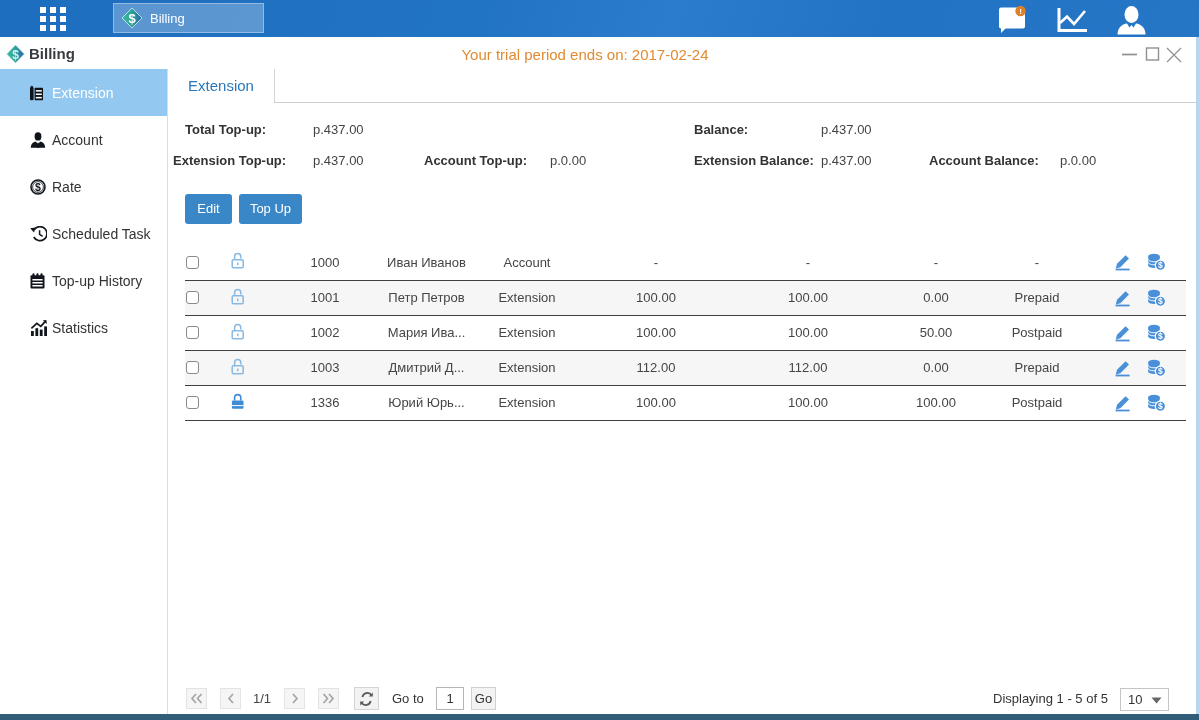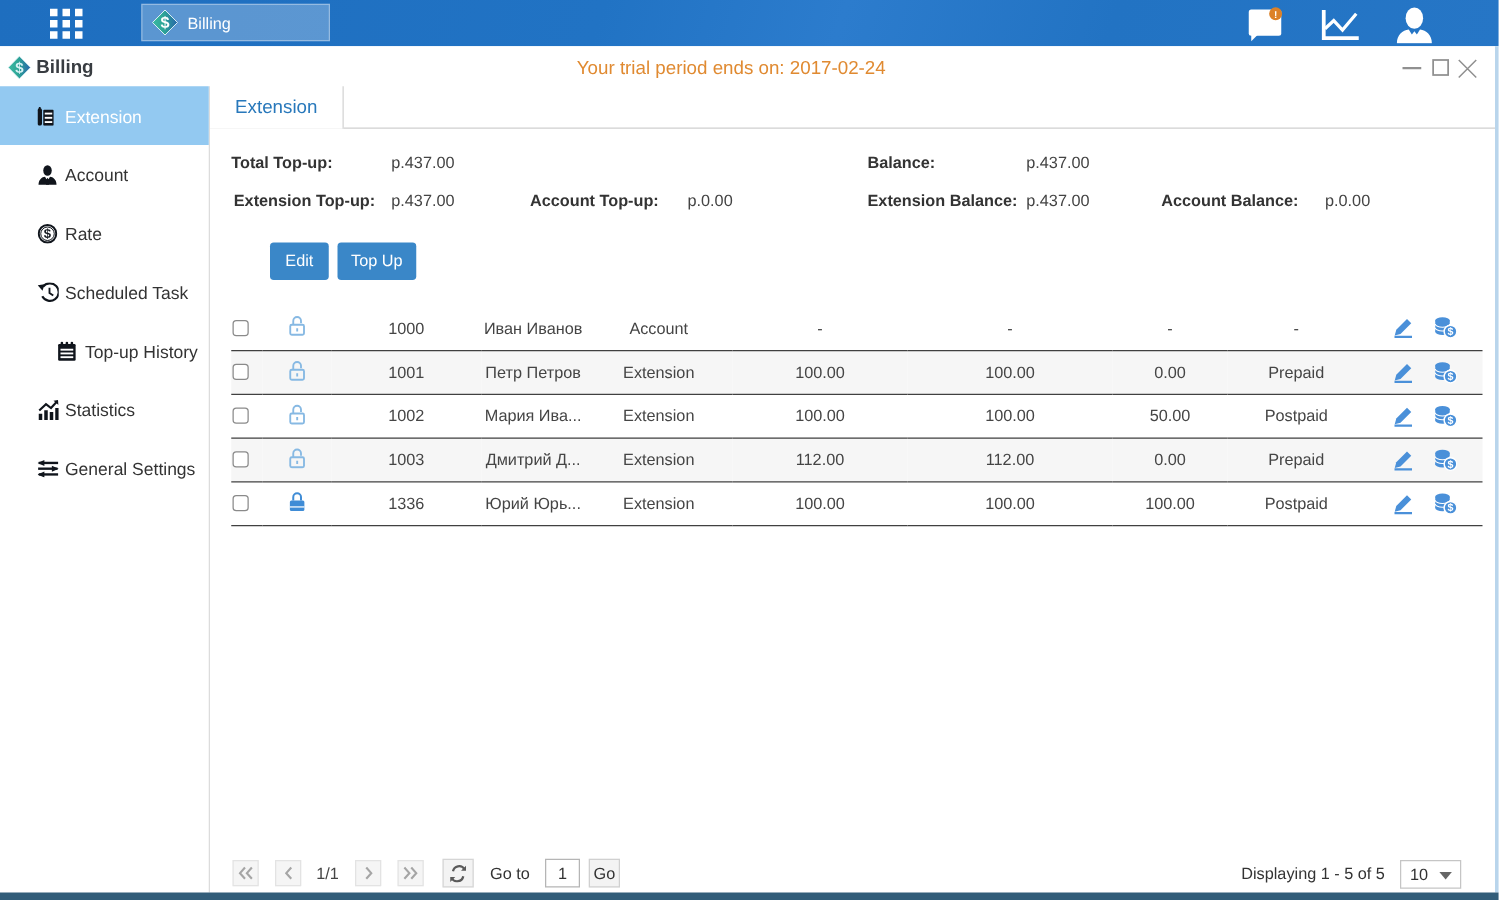--- a/index.html
+++ b/index.html
@@ -35,21 +35,21 @@
   #tabstrip { left:168px; top:69px; width:1028px; height:34px; border-bottom:1px solid #cfcfcf; }
   #acttab { left:168px; top:69px; width:107px; height:34px; background:#fff; border-right:1px solid #d4d4d4;
     text-align:center; line-height:33px; font-size:15px; color:#2878bb; }
 
   
   .lab { position:absolute; font-size:13px; font-weight:bold; color:#333; }
   .val { position:absolute; font-size:13px; color:#444; }
 
   
   .btn { position:absolute; top:194px; height:30px; background:#3a87c8; border-radius:3px;
-    color:#fff; font-size:13px; text-align:center; line-height:30px;margin-left:31px; }
+    color:#fff; font-size:13px; text-align:center; line-height:30px; }
 
   
   #grid { left:185px; top:245px; width:1001px; border-collapse:collapse; table-layout:fixed; }
   #grid th { height:32px; font-size:13px; font-weight:normal; color:#4d4d4d;
     border-top:1px solid #e3e3e3; border-bottom:1px solid #d8d8d8; }
   #grid td { height:35px; font-size:13px; color:#454545; text-align:center; border-bottom:1px solid #404040; }
   #grid tr.alt td { background:#f6f6f6; }
   .cb { width:13px; height:13px; border:1px solid #8a8a8a; border-radius:3px; background:#fff; }
   td .cb, th .cb { margin-left:1px; }
   .ops { display:flex; justify-content:center; align-items:center; gap:15px; }
@@ -177,21 +177,21 @@
       <span>Rate</span>
     </div>
 <div class="sitem" style="top:141px;">
       <svg width="17" height="16" viewBox="0 0 17 16">
 <path d="M3.2,3.4 A7 7 0 1 1 2.6,11" stroke="#10151c" stroke-width="1.7" fill="none" transform="translate(1.2,0)"></path>
 <path d="M0.2,2.2 L5.6,1.4 L4,6.6 Z" fill="#10151c"></path>
 <path d="M9.6,4.2 V8.4 L12.6,10.4" stroke="#10151c" stroke-width="1.5" fill="none"></path>
 </svg>
       <span>Scheduled Task</span>
     </div>
-<div class="sitem" style="top:188px;margin-left:16px;">
+<div class="sitem" style="top:188px;">
       <svg width="15" height="16" viewBox="0 0 15 16">
 <rect x="0.5" y="2.2" width="14" height="13.3" rx="1" fill="#10151c"></rect>
 <rect x="2.5" y="0.3" width="2" height="3.4" rx="0.9" fill="#10151c"></rect>
 <rect x="6.5" y="0.3" width="2" height="3.4" rx="0.9" fill="#10151c"></rect>
 <rect x="10.5" y="0.3" width="2" height="3.4" rx="0.9" fill="#10151c"></rect>
 <rect x="2.4" y="6" width="10.2" height="1.5" fill="#fff"></rect>
 <rect x="2.4" y="9" width="10.2" height="1.5" fill="#fff"></rect>
 <rect x="2.4" y="12" width="10.2" height="1.5" fill="#fff"></rect>
 </svg>
       <span>Top-up History</span>
@@ -200,42 +200,31 @@
       <svg width="17" height="16" viewBox="0 0 17 16">
 <rect x="1" y="11" width="2.8" height="5" fill="#10151c"></rect>
 <rect x="5.4" y="8.2" width="2.8" height="7.8" fill="#10151c"></rect>
 <rect x="9.8" y="9.6" width="2.8" height="6.4" fill="#10151c"></rect>
 <rect x="14.2" y="6.4" width="2.8" height="9.6" fill="#10151c"></rect>
 <path d="M1.4,8.4 L6.8,3.4 L10.8,6.4 L15.6,1.2" stroke="#10151c" stroke-width="1.7" fill="none"></path>
 <path d="M16.4,0 L16.8,4 L12.8,0.6 Z" fill="#10151c"></path>
 </svg>
       <span>Statistics</span>
     </div>
-<div class="sitem" style="top:282px;">
-      <svg width="17" height="14" viewBox="0 0 17 14">
-<rect x="1" y="1.4" width="15.5" height="1.9" fill="#10151c"></rect>
-<path d="M5.5,0 L0,2.35 L5.5,4.7 Z" fill="#10151c"></path>
-<rect x="0.5" y="6" width="15.5" height="1.9" fill="#10151c"></rect>
-<path d="M11.5,4.6 L17,6.95 L11.5,9.3 Z" fill="#10151c"></path>
-<rect x="1" y="10.6" width="15.5" height="1.9" fill="#10151c"></rect>
-<path d="M5.5,9.2 L0,11.55 L5.5,13.9 Z" fill="#10151c"></path>
-</svg>
-      <span>General Settings</span>
-    </div>
 </div>
 
 <div class="abs" id="tabstrip"></div>
 <div class="abs" id="acttab">Extension</div>
 
 <div class="lab" style="left:185px; top:122px;">Total Top-up:</div>
 <div class="val" style="left:313px; top:122px;">p.437.00</div>
 <div class="lab" style="left:694px; top:122px;">Balance:</div>
 <div class="val" style="left:821px; top:122px;">p.437.00</div>
 
-<div class="lab" style="left:187px; top:153px;text-align:right;">Extension Top-up:</div>
+<div class="lab" style="left:173px; top:153px;text-align:right;">Extension Top-up:</div>
 <div class="val" style="left:313px; top:153px;">p.437.00</div>
 <div class="lab" style="left:424px; top:153px;">Account Top-up:</div>
 <div class="val" style="left:550px; top:153px;">p.0.00</div>
 <div class="lab" style="left:694px; top:153px;">Extension Balance:</div>
 <div class="val" style="left:821px; top:153px;">p.437.00</div>
 <div class="lab" style="left:929px; top:153px;">Account Balance:</div>
 <div class="val" style="left:1060px; top:153px;">p.0.00</div>
 
 <div class="btn" style="left:185px; width:47px;">Edit</div>
 <div class="btn" style="left:239px; width:63px;">Top Up</div>

